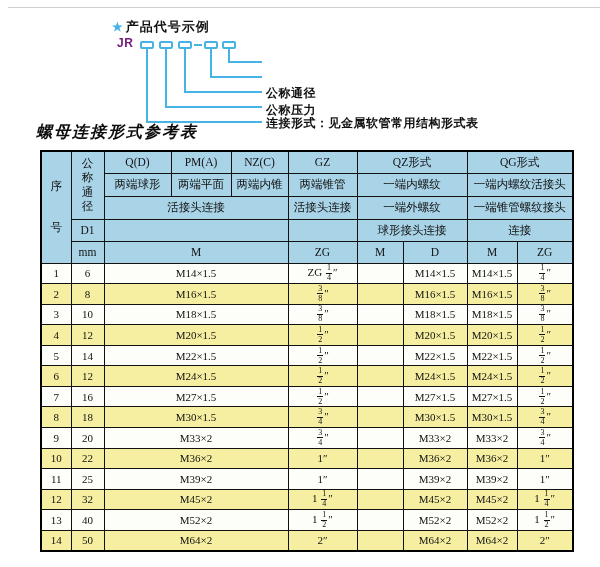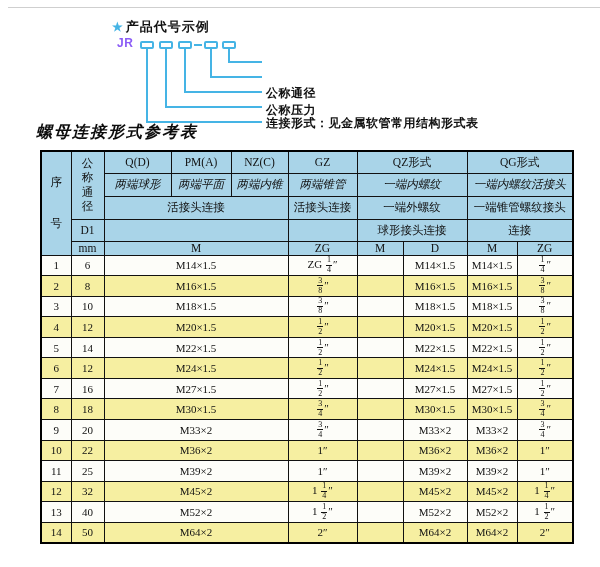--- a/index.html
+++ b/index.html
@@ -12,21 +12,21 @@
   *{box-sizing:border-box;}
   body{margin:0;background:#e8e8e8;font-family:"Liberation Sans",sans-serif;}
   .screen{position:relative;width:600px;height:567px;background:#ffffff;overflow:hidden;
           font-family:"Liberation Sans",sans-serif;color:#111;}
   .topline{position:absolute;top:7px;left:8px;right:0;height:1px;background:#cfcfcf;}
 
   
   .pc-head{position:absolute;left:112px;top:18px;font-size:13px;font-weight:bold;
            letter-spacing:1px;white-space:nowrap;}
   .pc-head .star{color:var(--accent);margin-right:2px;font-size:12px;}
-  .jr{position:absolute;left:117px;top:36px;font-size:12px;font-weight:bold;color:#8b5cf6;
+  .jr{position:absolute;left:117px;top:36px;font-size:12px;font-weight:bold;color:#701a75;
       letter-spacing:.5px;line-height:14px;}
   .code-box{position:absolute;top:41px;width:14px;height:8px;border:2px solid var(--accent);
             border-radius:2px;background:#fff;}
   .b1{left:140px}.b2{left:159px}.b3{left:178px}.b4{left:204px}.b5{left:222px}
   .code-dash{position:absolute;left:194px;top:44px;width:8px;height:2px;background:var(--accent);}
   .conn{position:absolute;top:49px;border-left:2px solid var(--accent);
         border-bottom:2px solid var(--accent);}
   .c5{left:228px;width:34px;height:14px;}
   .c4{left:210px;width:52px;height:29px;}
   .c3{left:184px;width:78px;height:44px;}
@@ -42,24 +42,24 @@
              white-space:nowrap;}
 
   
   table.ref{position:absolute;left:40px;top:150px;width:532px;border-collapse:collapse;
             table-layout:fixed;border:2px solid #000;
             font-family:"Liberation Serif","DejaVu Serif",serif;}
   .ref th,.ref td{border:1px solid var(--line);text-align:center;vertical-align:middle;
                   padding:0;overflow:hidden;}
   .ref thead th{background:var(--header-bg);font-weight:normal;font-size:11.5px;line-height:1.1;}
   .ref thead tr.hr1 th{height:22px;}
-  .ref thead tr.hr2 th{height:23px;font-style:italic;}
+  .ref thead tr.hr2 th{height:23px;}
   .ref thead tr.hr3 th{height:23px;}
   .ref thead tr.hr4 th{height:22px;}
-  .ref thead tr.hr5 th{height:14px;}
+  .ref thead tr.hr5 th{height:22px;}
   .ref tbody tr{height:20.57px;}
   .ref tbody td{font-size:11px;background:var(--row-bg);}
   .ref tbody tr:nth-child(even) td{background:var(--row-alt);}
   .vchars{display:flex;flex-direction:column;align-items:center;justify-content:center;}
   .vchars span{display:block;line-height:1;}
   .gap-lg{gap:30px;}
   .gap-sm{gap:3px;}
   .frac{display:inline-flex;flex-direction:column;align-items:center;vertical-align:middle;
         line-height:1;font-size:8px;margin:0 1px;}
   .frac .fn{border-bottom:1px solid #111;padding:0 1px 0.5px;}

